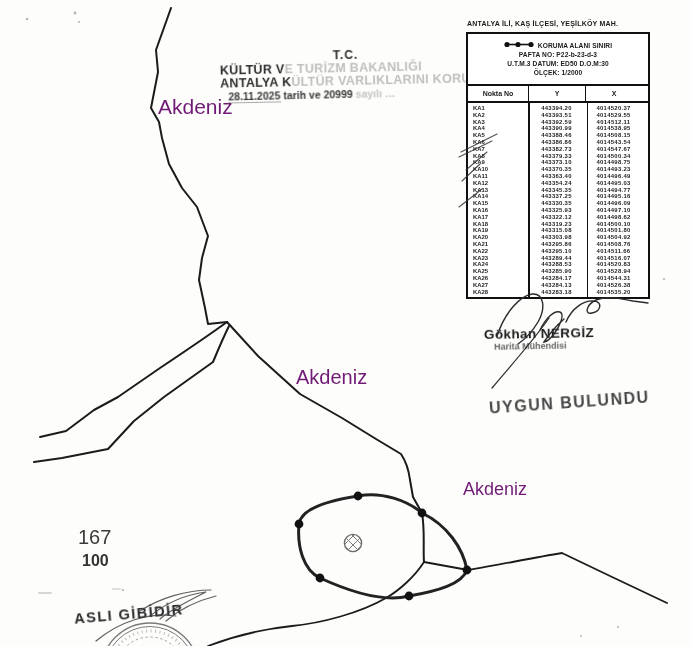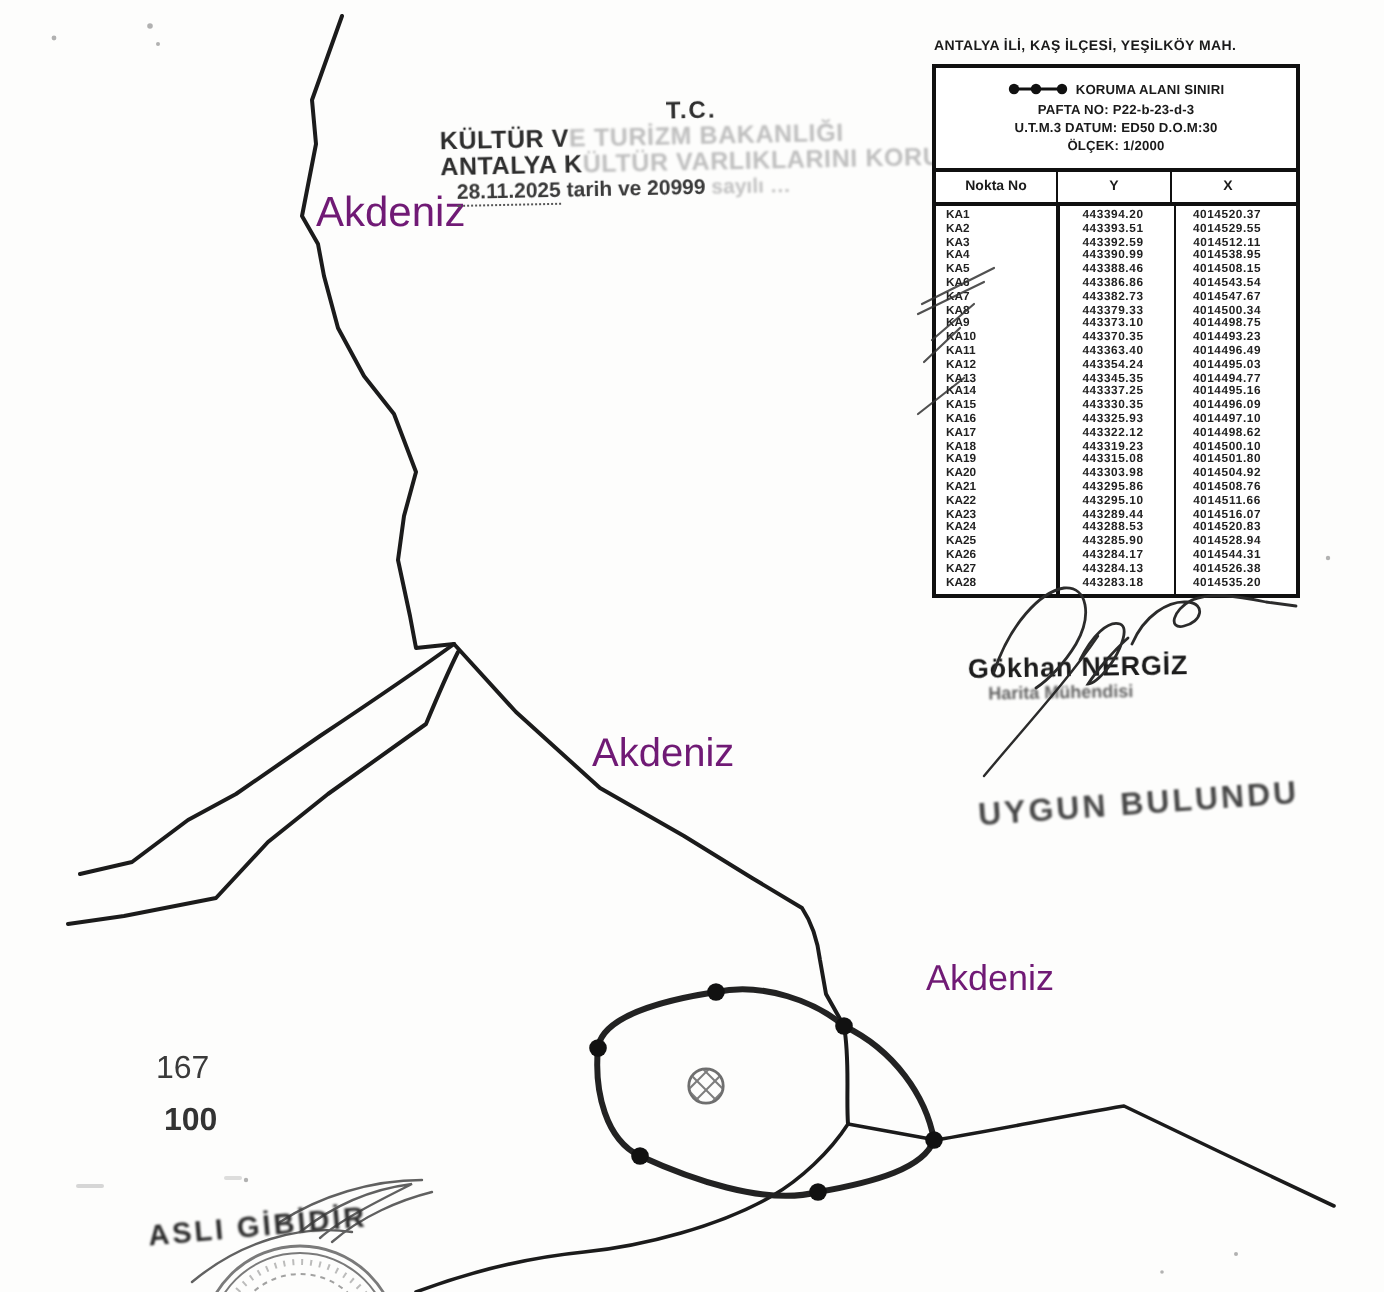--- a/index.html
+++ b/index.html
@@ -6,21 +6,21 @@
   .page{position:relative;width:692px;height:646px;background:#fdfdfc;overflow:hidden;
         font-family:"Liberation Sans",sans-serif;color:#1a1a1a;}
   svg.layer{position:absolute;left:0;top:0;pointer-events:none;}
   .abs{position:absolute;}
 
   
   .sea{font-weight:400;color:#701a75;filter:blur(.25px);}
   .sea1{left:158px;top:95px;font-size:21px;}
   .sea2{left:296px;top:366px;font-size:20px;}
   .sea3{left:463px;top:479px;font-size:18px;}
-  .parcel1{left:78px;top:526px;font-size:16px;color:#3a3a3a;font-weight:500;}
+  .parcel1{left:78px;top:526px;font-size:20px;color:#3a3a3a;font-weight:500;}
   .parcel2{left:82px;top:552px;font-size:16px;color:#333;font-weight:700;}
 
   
   .tc-stamp{left:220px;top:49px;width:252px;transform:rotate(-1.2deg);
             color:#2e2e2e;filter:blur(.35px);line-height:13px;}
   .tc-stamp .l1{text-align:center;font-weight:700;font-size:12px;letter-spacing:1px;}
   .tc-stamp .l2,.tc-stamp .l3{font-weight:700;font-size:12.5px;letter-spacing:.3px;white-space:nowrap;}
   .faint{opacity:.30;filter:blur(.6px);}
   .tc-stamp .l4{font-weight:700;font-size:10.5px;margin-left:8px;white-space:nowrap;color:#3a3a3a;}
   .tc-stamp .l4 .dt{border-bottom:1px dotted #555;}

